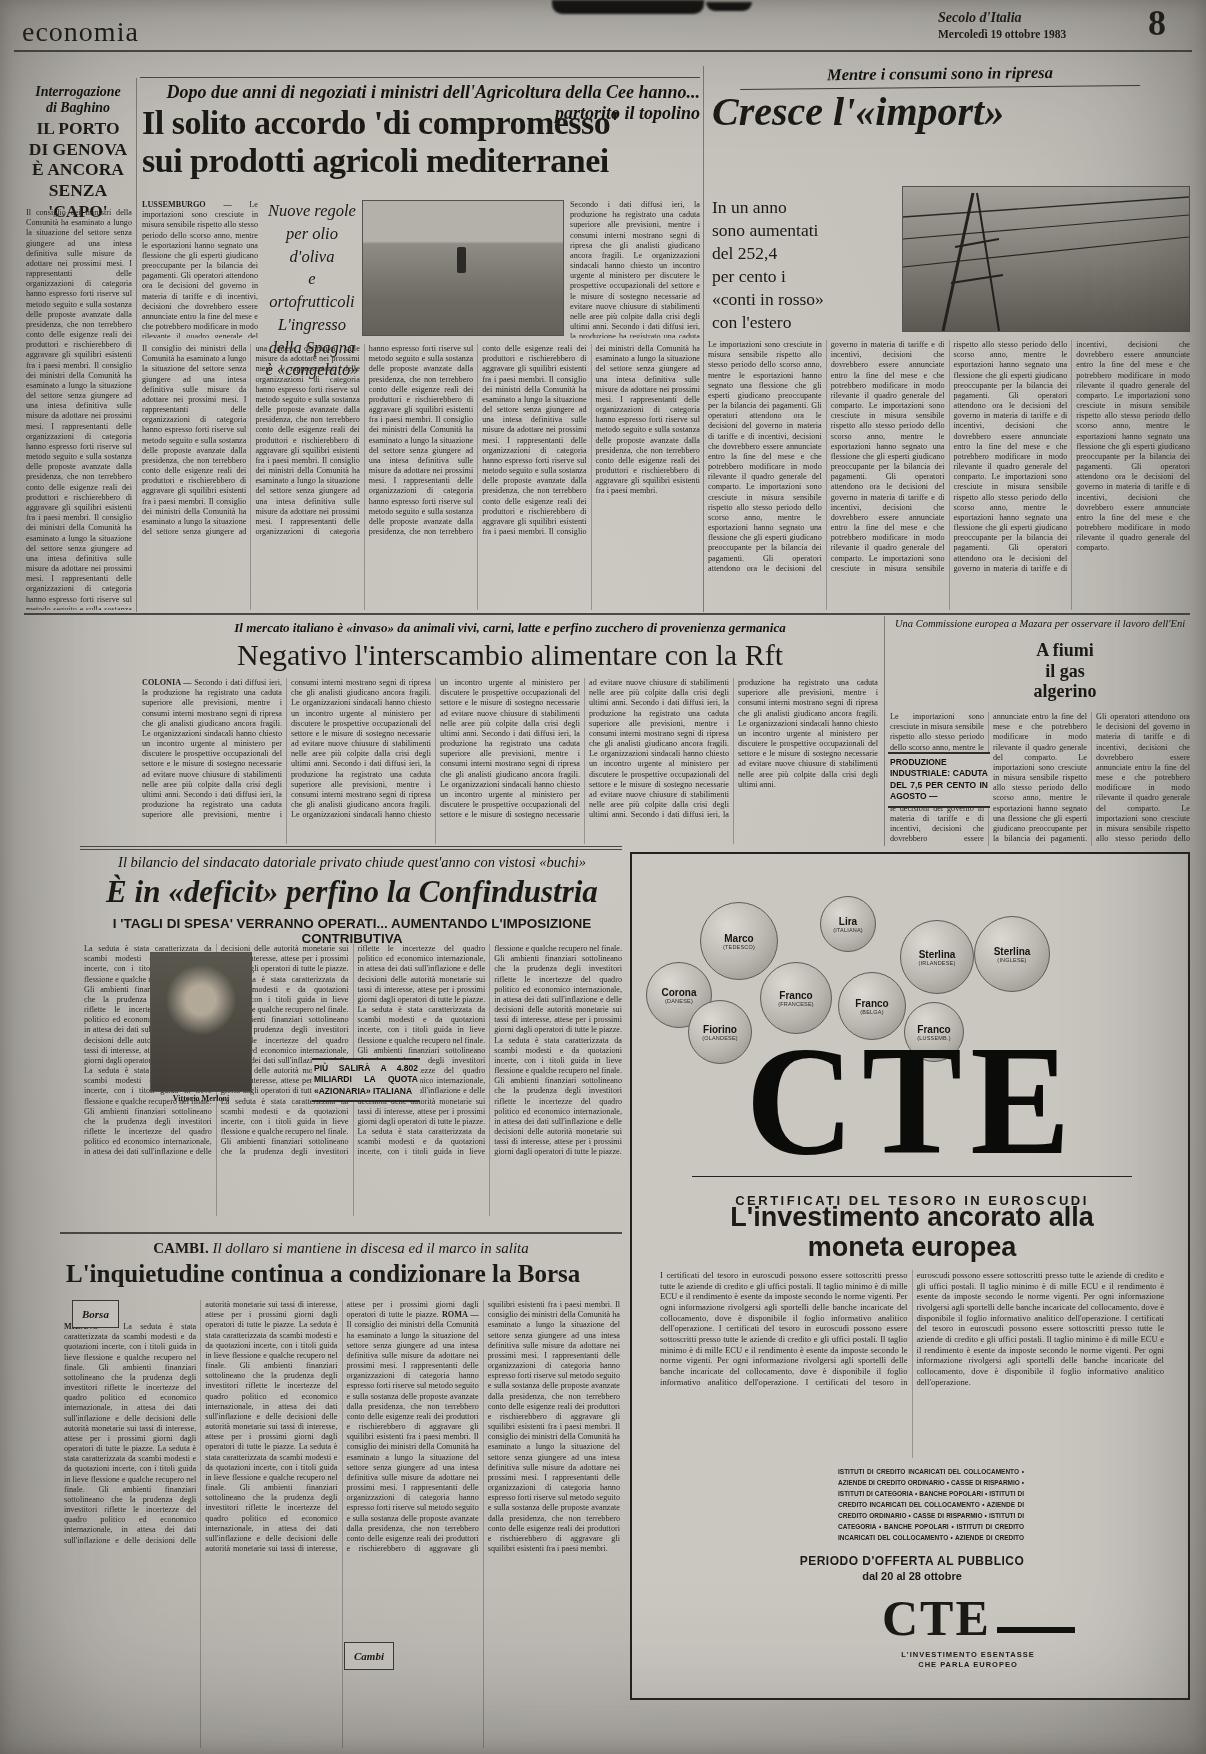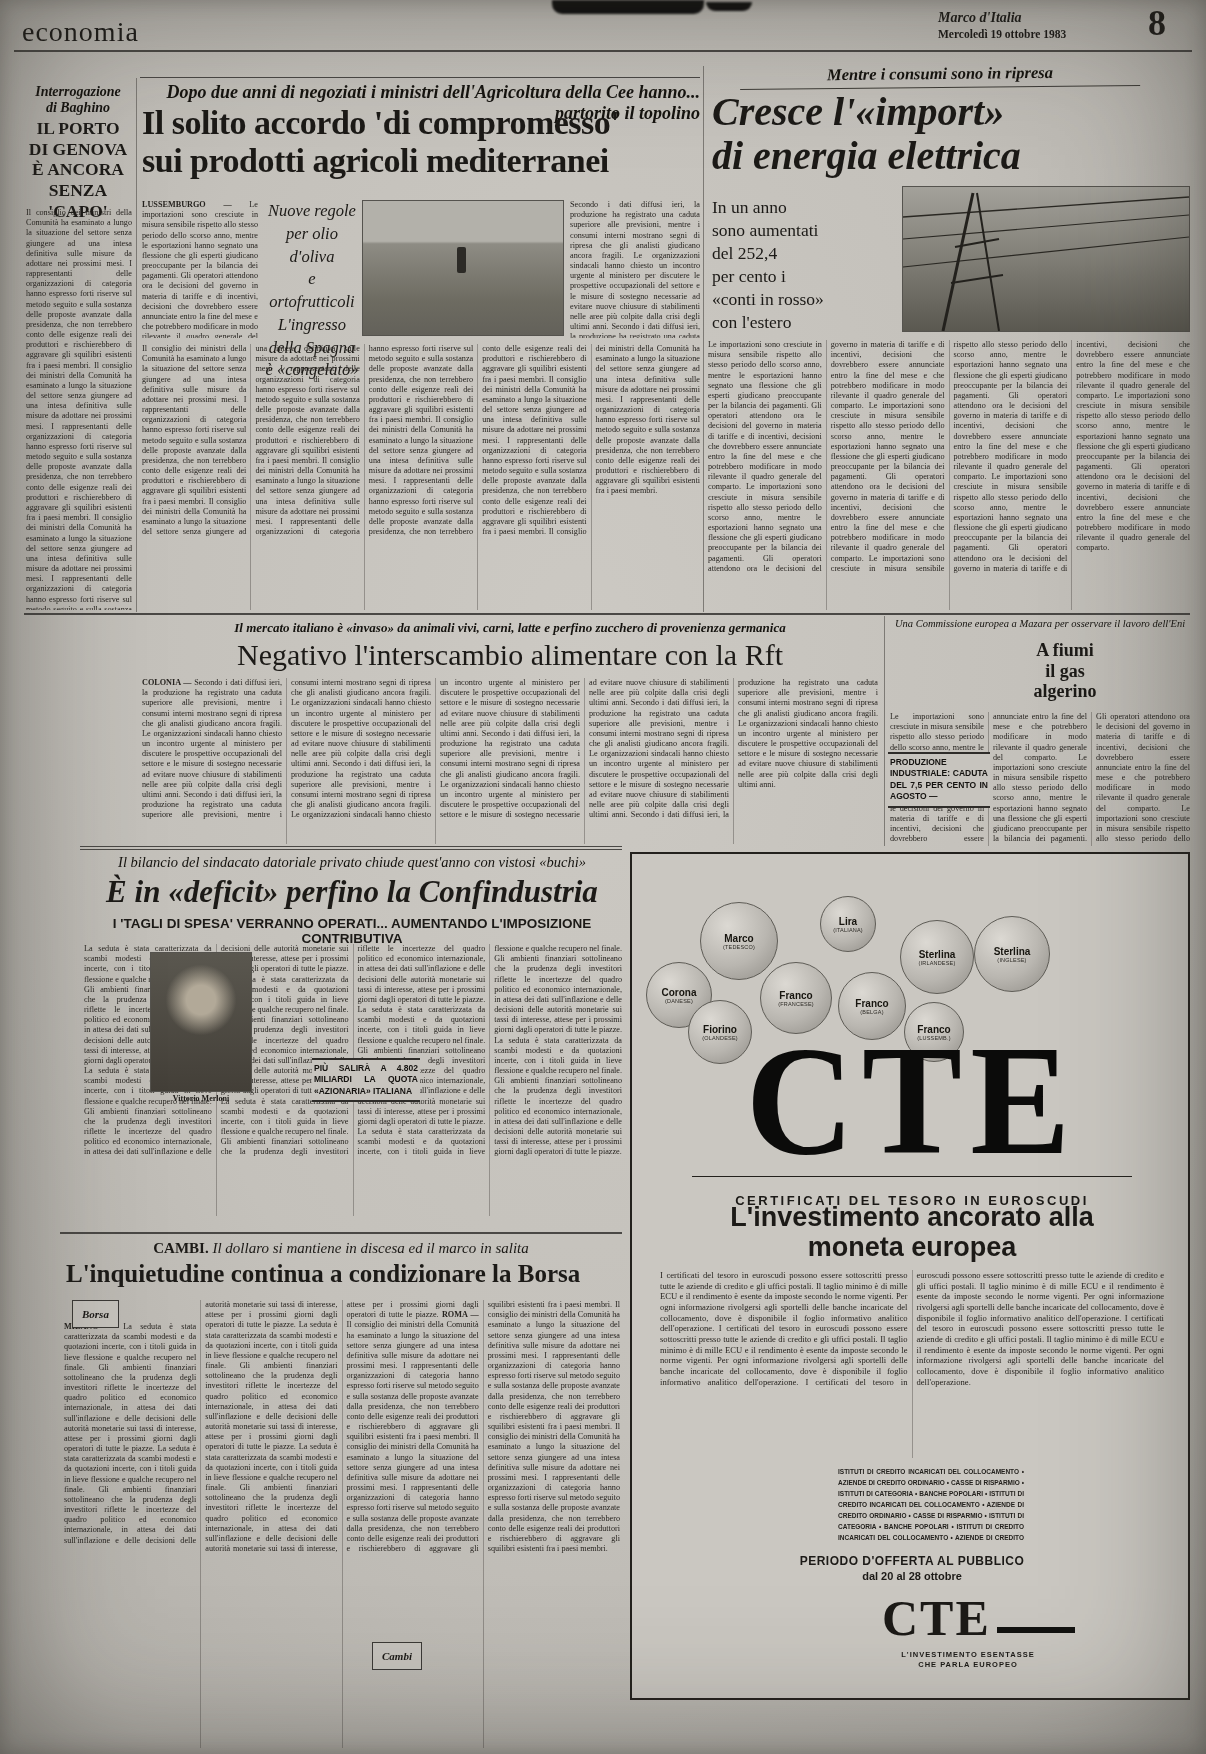--- a/index.html
+++ b/index.html
@@ -34,21 +34,21 @@
 </style>
 </head>
 <body>
 
 <div class="page">
 
   <div class="smudge" style="left:552px;top:0;width:152px;height:14px;"></div>
   <div class="smudge" style="left:706px;top:2px;width:46px;height:9px;"></div>
 
   <div style="position:absolute;left:22px;top:16px;font-size:28px;letter-spacing:1px;">economia</div>
-  <div style="position:absolute;left:938px;top:10px;font:bold italic 14px 'Liberation Serif',serif;">Marco d'Italia</div>
+  <div style="position:absolute;left:938px;top:10px;font:bold italic 14px 'Liberation Serif',serif;">Secolo d'Italia</div>
   <div style="position:absolute;left:938px;top:28px;font:bold 11.5px 'Liberation Serif',serif;">Mercoledì 19 ottobre 1983</div>
   <div style="position:absolute;left:1148px;top:2px;font:bold 36px 'Liberation Serif',serif;">8</div>
   <div class="hr" style="left:14px;top:50px;width:1178px;height:2px;"></div>
 
   <div class="kicker pre" style="position:absolute;left:24px;top:84px;width:108px;font-size:14px;text-align:center;line-height:1.15;">Interrogazione
 di Baghino</div>
   <div class="pre" style="position:absolute;left:20px;top:118px;width:116px;font:bold 17.5px 'Liberation Serif',serif;text-align:center;line-height:1.18;">IL PORTO
 DI GENOVA
 È ANCORA
 SENZA 'CAPO'</div>
@@ -75,21 +75,20 @@
   </div>
 
   <div class="single" style="position:absolute;left:570px;top:200px;width:130px;height:138px;">Secondo i dati diffusi ieri, la produzione ha registrato una caduta superiore alle previsioni, mentre i consumi interni mostrano segni di ripresa che gli analisti giudicano ancora fragili. Le organizzazioni sindacali hanno chiesto un incontro urgente al ministero per discutere le prospettive occupazionali del settore e le misure di sostegno necessarie ad evitare nuove chiusure di stabilimenti nelle aree più colpite dalla crisi degli ultimi anni.  Secondo i dati diffusi ieri, la produzione ha registrato una caduta superiore alle previsioni, mentre i consumi interni mostrano segni di ripresa che gli analisti giudicano ancora fragili. Le organizzazioni sindacali hanno chiesto un incontro urgente al ministero per discutere le prospettive occupazionali del settore e le misure di sostegno necessarie ad evitare nuove chiusure di stabilimenti nelle aree più colpite dalla crisi degli ultimi anni. </div>
 
   <div class="body-cols" style="position:absolute;left:142px;top:344px;width:558px;height:266px;column-count:5;">Il consiglio dei ministri della Comunità ha esaminato a lungo la situazione del settore senza giungere ad una intesa definitiva sulle misure da adottare nei prossimi mesi. I rappresentanti delle organizzazioni di categoria hanno espresso forti riserve sul metodo seguito e sulla sostanza delle proposte avanzate dalla presidenza, che non terrebbero conto delle esigenze reali dei produttori e rischierebbero di aggravare gli squilibri esistenti fra i paesi membri.  Il consiglio dei ministri della Comunità ha esaminato a lungo la situazione del settore senza giungere ad una intesa definitiva sulle misure da adottare nei prossimi mesi. I rappresentanti delle organizzazioni di categoria hanno espresso forti riserve sul metodo seguito e sulla sostanza delle proposte avanzate dalla presidenza, che non terrebbero conto delle esigenze reali dei produttori e rischierebbero di aggravare gli squilibri esistenti fra i paesi membri.  Il consiglio dei ministri della Comunità ha esaminato a lungo la situazione del settore senza giungere ad una intesa definitiva sulle misure da adottare nei prossimi mesi. I rappresentanti delle organizzazioni di categoria hanno espresso forti riserve sul metodo seguito e sulla sostanza delle proposte avanzate dalla presidenza, che non terrebbero conto delle esigenze reali dei produttori e rischierebbero di aggravare gli squilibri esistenti fra i paesi membri.  Il consiglio dei ministri della Comunità ha esaminato a lungo la situazione del settore senza giungere ad una intesa definitiva sulle misure da adottare nei prossimi mesi. I rappresentanti delle organizzazioni di categoria hanno espresso forti riserve sul metodo seguito e sulla sostanza delle proposte avanzate dalla presidenza, che non terrebbero conto delle esigenze reali dei produttori e rischierebbero di aggravare gli squilibri esistenti fra i paesi membri.  Il consiglio dei ministri della Comunità ha esaminato a lungo la situazione del settore senza giungere ad una intesa definitiva sulle misure da adottare nei prossimi mesi. I rappresentanti delle organizzazioni di categoria hanno espresso forti riserve sul metodo seguito e sulla sostanza delle proposte avanzate dalla presidenza, che non terrebbero conto delle esigenze reali dei produttori e rischierebbero di aggravare gli squilibri esistenti fra i paesi membri.  Il consiglio dei ministri della Comunità ha esaminato a lungo la situazione del settore senza giungere ad una intesa definitiva sulle misure da adottare nei prossimi mesi. I rappresentanti delle organizzazioni di categoria hanno espresso forti riserve sul metodo seguito e sulla sostanza delle proposte avanzate dalla presidenza, che non terrebbero conto delle esigenze reali dei produttori e rischierebbero di aggravare gli squilibri esistenti fra i paesi membri. </div>
 
   <div class="vr" style="left:703px;top:66px;height:546px;"></div>
 
   <div class="kicker" style="position:absolute;left:740px;top:64px;width:400px;font-size:16.5px;text-align:center;border-bottom:1px solid #3c3a36;padding-bottom:3px;transform:rotate(-.6deg);">Mentre i consumi sono in ripresa</div>
   <div style="position:absolute;left:712px;top:92px;width:480px;font:bold italic 40px 'Liberation Serif',serif;line-height:1.0;">Cresce l'«import»</div>
-  <div style="position:absolute;left:712px;top:136px;width:480px;font:bold italic 40px 'Liberation Serif',serif;line-height:1.0;">di energia elettrica</div>
 
   <div class="pre" style="position:absolute;left:712px;top:196px;width:182px;font:17.5px 'Liberation Serif',serif;line-height:1.32;">In un anno
 sono aumentati
 del 252,4
 per cento i
 «conti in rosso»
 con l'estero</div>
 
   <div class="photo" style="left:902px;top:186px;width:288px;height:146px;background:linear-gradient(180deg,#a3a19a 0%,#84827a 45%,#5a5850 100%);">
     <svg width="286" height="144" viewBox="0 0 286 144">
@@ -196,15 +195,15 @@
     <div style="position:absolute;left:226px;top:806px;width:220px;text-align:center;font:bold 7.5px 'Liberation Sans',sans-serif;letter-spacing:1px;">CHE PARLA EUROPEO</div>
   </div>
 
   <div class="hr" style="left:60px;top:1232px;width:562px;height:2px;"></div>
   <div style="position:absolute;left:62px;top:1240px;width:558px;text-align:center;font-size:15px;"><b>CAMBI.</b><i> Il dollaro si mantiene in discesa ed il marco in salita</i></div>
   <div style="position:absolute;left:66px;top:1260px;width:540px;font:bold 25px 'Liberation Serif',serif;">L'inquietudine continua a condizionare la Borsa</div>
 
   <div class="body-cols" style="position:absolute;left:64px;top:1300px;width:556px;height:448px;column-count:4;"><span style="display:block;height:22px;"></span><b class="dl">MILANO — </b><span>La seduta è stata caratterizzata da scambi modesti e da quotazioni incerte, con i titoli guida in lieve flessione e qualche recupero nel finale. Gli ambienti finanziari sottolineano che la prudenza degli investitori riflette le incertezze del quadro politico ed economico internazionale, in attesa dei dati sull'inflazione e delle decisioni delle autorità monetarie sui tassi di interesse, attese per i prossimi giorni dagli operatori di tutte le piazze.  La seduta è stata caratterizzata da scambi modesti e da quotazioni incerte, con i titoli guida in lieve flessione e qualche recupero nel finale. Gli ambienti finanziari sottolineano che la prudenza degli investitori riflette le incertezze del quadro politico ed economico internazionale, in attesa dei dati sull'inflazione e delle decisioni delle autorità monetarie sui tassi di interesse, attese per i prossimi giorni dagli operatori di tutte le piazze.  La seduta è stata caratterizzata da scambi modesti e da quotazioni incerte, con i titoli guida in lieve flessione e qualche recupero nel finale. Gli ambienti finanziari sottolineano che la prudenza degli investitori riflette le incertezze del quadro politico ed economico internazionale, in attesa dei dati sull'inflazione e delle decisioni delle autorità monetarie sui tassi di interesse, attese per i prossimi giorni dagli operatori di tutte le piazze.  La seduta è stata caratterizzata da scambi modesti e da quotazioni incerte, con i titoli guida in lieve flessione e qualche recupero nel finale. Gli ambienti finanziari sottolineano che la prudenza degli investitori riflette le incertezze del quadro politico ed economico internazionale, in attesa dei dati sull'inflazione e delle decisioni delle autorità monetarie sui tassi di interesse, attese per i prossimi giorni dagli operatori di tutte le piazze. </span><b class="dl"> ROMA — </b><span>Il consiglio dei ministri della Comunità ha esaminato a lungo la situazione del settore senza giungere ad una intesa definitiva sulle misure da adottare nei prossimi mesi. I rappresentanti delle organizzazioni di categoria hanno espresso forti riserve sul metodo seguito e sulla sostanza delle proposte avanzate dalla presidenza, che non terrebbero conto delle esigenze reali dei produttori e rischierebbero di aggravare gli squilibri esistenti fra i paesi membri.  Il consiglio dei ministri della Comunità ha esaminato a lungo la situazione del settore senza giungere ad una intesa definitiva sulle misure da adottare nei prossimi mesi. I rappresentanti delle organizzazioni di categoria hanno espresso forti riserve sul metodo seguito e sulla sostanza delle proposte avanzate dalla presidenza, che non terrebbero conto delle esigenze reali dei produttori e rischierebbero di aggravare gli squilibri esistenti fra i paesi membri.  Il consiglio dei ministri della Comunità ha esaminato a lungo la situazione del settore senza giungere ad una intesa definitiva sulle misure da adottare nei prossimi mesi. I rappresentanti delle organizzazioni di categoria hanno espresso forti riserve sul metodo seguito e sulla sostanza delle proposte avanzate dalla presidenza, che non terrebbero conto delle esigenze reali dei produttori e rischierebbero di aggravare gli squilibri esistenti fra i paesi membri.  Il consiglio dei ministri della Comunità ha esaminato a lungo la situazione del settore senza giungere ad una intesa definitiva sulle misure da adottare nei prossimi mesi. I rappresentanti delle organizzazioni di categoria hanno espresso forti riserve sul metodo seguito e sulla sostanza delle proposte avanzate dalla presidenza, che non terrebbero conto delle esigenze reali dei produttori e rischierebbero di aggravare gli squilibri esistenti fra i paesi membri. </span></div>
 
   <div class="tagbox" style="left:72px;top:1300px;">Borsa</div>
-  <div class="tagbox" style="left:344px;top:1642px;margin-left:28px;">Cambi</div>
+  <div class="tagbox" style="left:344px;top:1642px;">Cambi</div>
 
 </div>
 
 </body></html>

